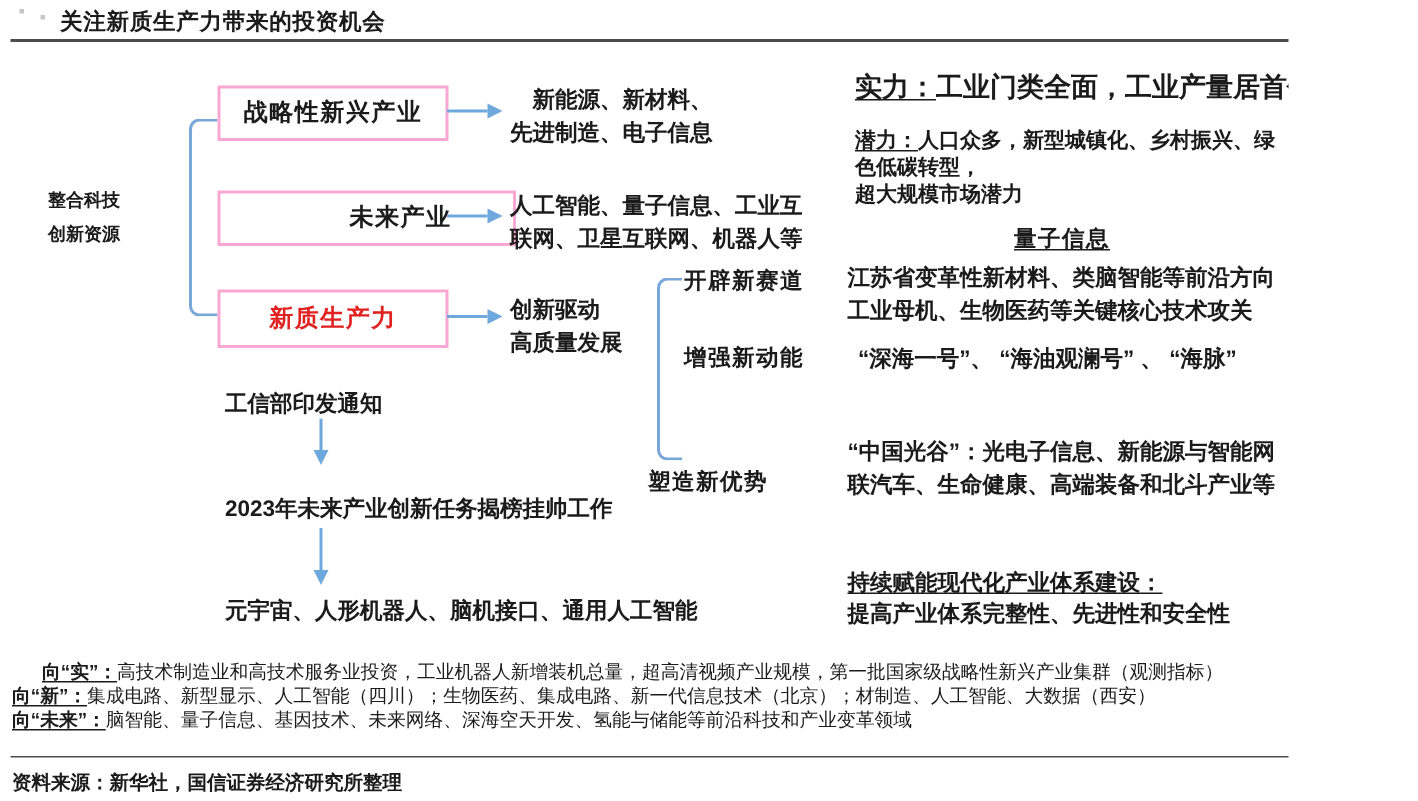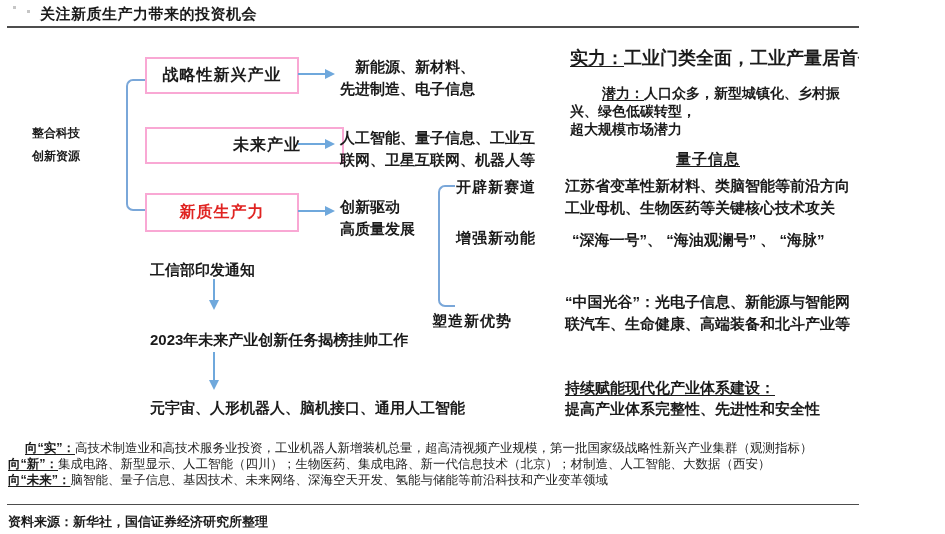--- a/index.html
+++ b/index.html
@@ -68,21 +68,21 @@
 先进制造、电子信息</div>
   <div class="abs pre right-text" style="left:340px;top:127px;">人工智能、量子信息、工业互
 联网、卫星互联网、机器人等</div>
   <div class="abs pre right-text" style="left:340px;top:196px;">创新驱动
 高质量发展</div>
 
   <div class="abs" style="left:570px;top:46px;font-size:18px;white-space:nowrap;">
     <span class="lbl">实力：</span><span class="b">工业门类全面，工业产量居首位，创新指数提升</span>
   </div>
   <div class="abs" style="left:570px;top:84px;font-size:14px;line-height:18px;">
-    <span class="lbl" style="float:left;margin-left:32px;">潜力：</span><span class="pre b">人口众多，新型城镇化、乡村振兴、绿色低碳转型，
+    <span class="lbl" style="float:left;">潜力：</span><span class="pre b">人口众多，新型城镇化、乡村振兴、绿色低碳转型，
 超大规模市场潜力</span>
   </div>
 
   <div class="abs lbl" style="left:648px;top:150px;width:120px;text-align:center;font-size:15px;letter-spacing:1px;">量子信息</div>
 
   <div class="bracket" style="left:438px;top:185px;width:15px;height:118px;"></div>
 
   <div class="abs mid-label" style="left:456px;top:178px;">开辟新赛道</div>
   <div class="abs pre right-text" style="left:565px;top:175px;">江苏省变革性新材料、类脑智能等前沿方向
 工业母机、生物医药等关键核心技术攻关</div>
@@ -102,21 +102,21 @@
   <div class="abs flow-text" style="left:150px;top:329px;">2023年未来产业创新任务揭榜挂帅工作</div>
   <svg class="abs" style="left:208px;top:352px;" width="12" height="38">
     <line x1="6" y1="0" x2="6" y2="28" stroke="#6fa8dc" stroke-width="2"></line>
       <polygon points="1,28 11,28 6,38" fill="#6fa8dc"></polygon>
   </svg>
   <div class="abs flow-text" style="left:150px;top:397px;">元宇宙、人形机器人、脑机接口、通用人工智能</div>
 
   <div class="abs lbl" style="left:565px;top:379px;font-size:15px;">持续赋能现代化产业体系建设：</div>
   <div class="abs b" style="left:565px;top:400px;font-size:15px;">提高产业体系完整性、先进性和安全性</div>
 
-  <div class="abs small-line" style="left:25px;top:440px;">
+  <div class="abs small-line" style="left:0;top:440px;padding-left:28px;">
     <span class="lbl">向“实”：</span><span>高技术制造业和高技术服务业投资，工业机器人新增装机总量，超高清视频产业规模，第一批国家级战略性新兴产业集群（观测指标）</span>
   </div>
   <div class="abs small-line" style="left:8px;top:456px;">
     <span class="lbl">向“新”：</span><span>集成电路、新型显示、人工智能（四川）；生物医药、集成电路、新一代信息技术（北京）；材制造、人工智能、大数据（西安）</span>
   </div>
   <div class="abs small-line" style="left:8px;top:472px;">
     <span class="lbl">向“未来”：</span><span>脑智能、量子信息、基因技术、未来网络、深海空天开发、氢能与储能等前沿科技和产业变革领域</span>
   </div>
 
   <div class="rule" style="left:7px;top:504px;width:930px;height:1px;"></div>

